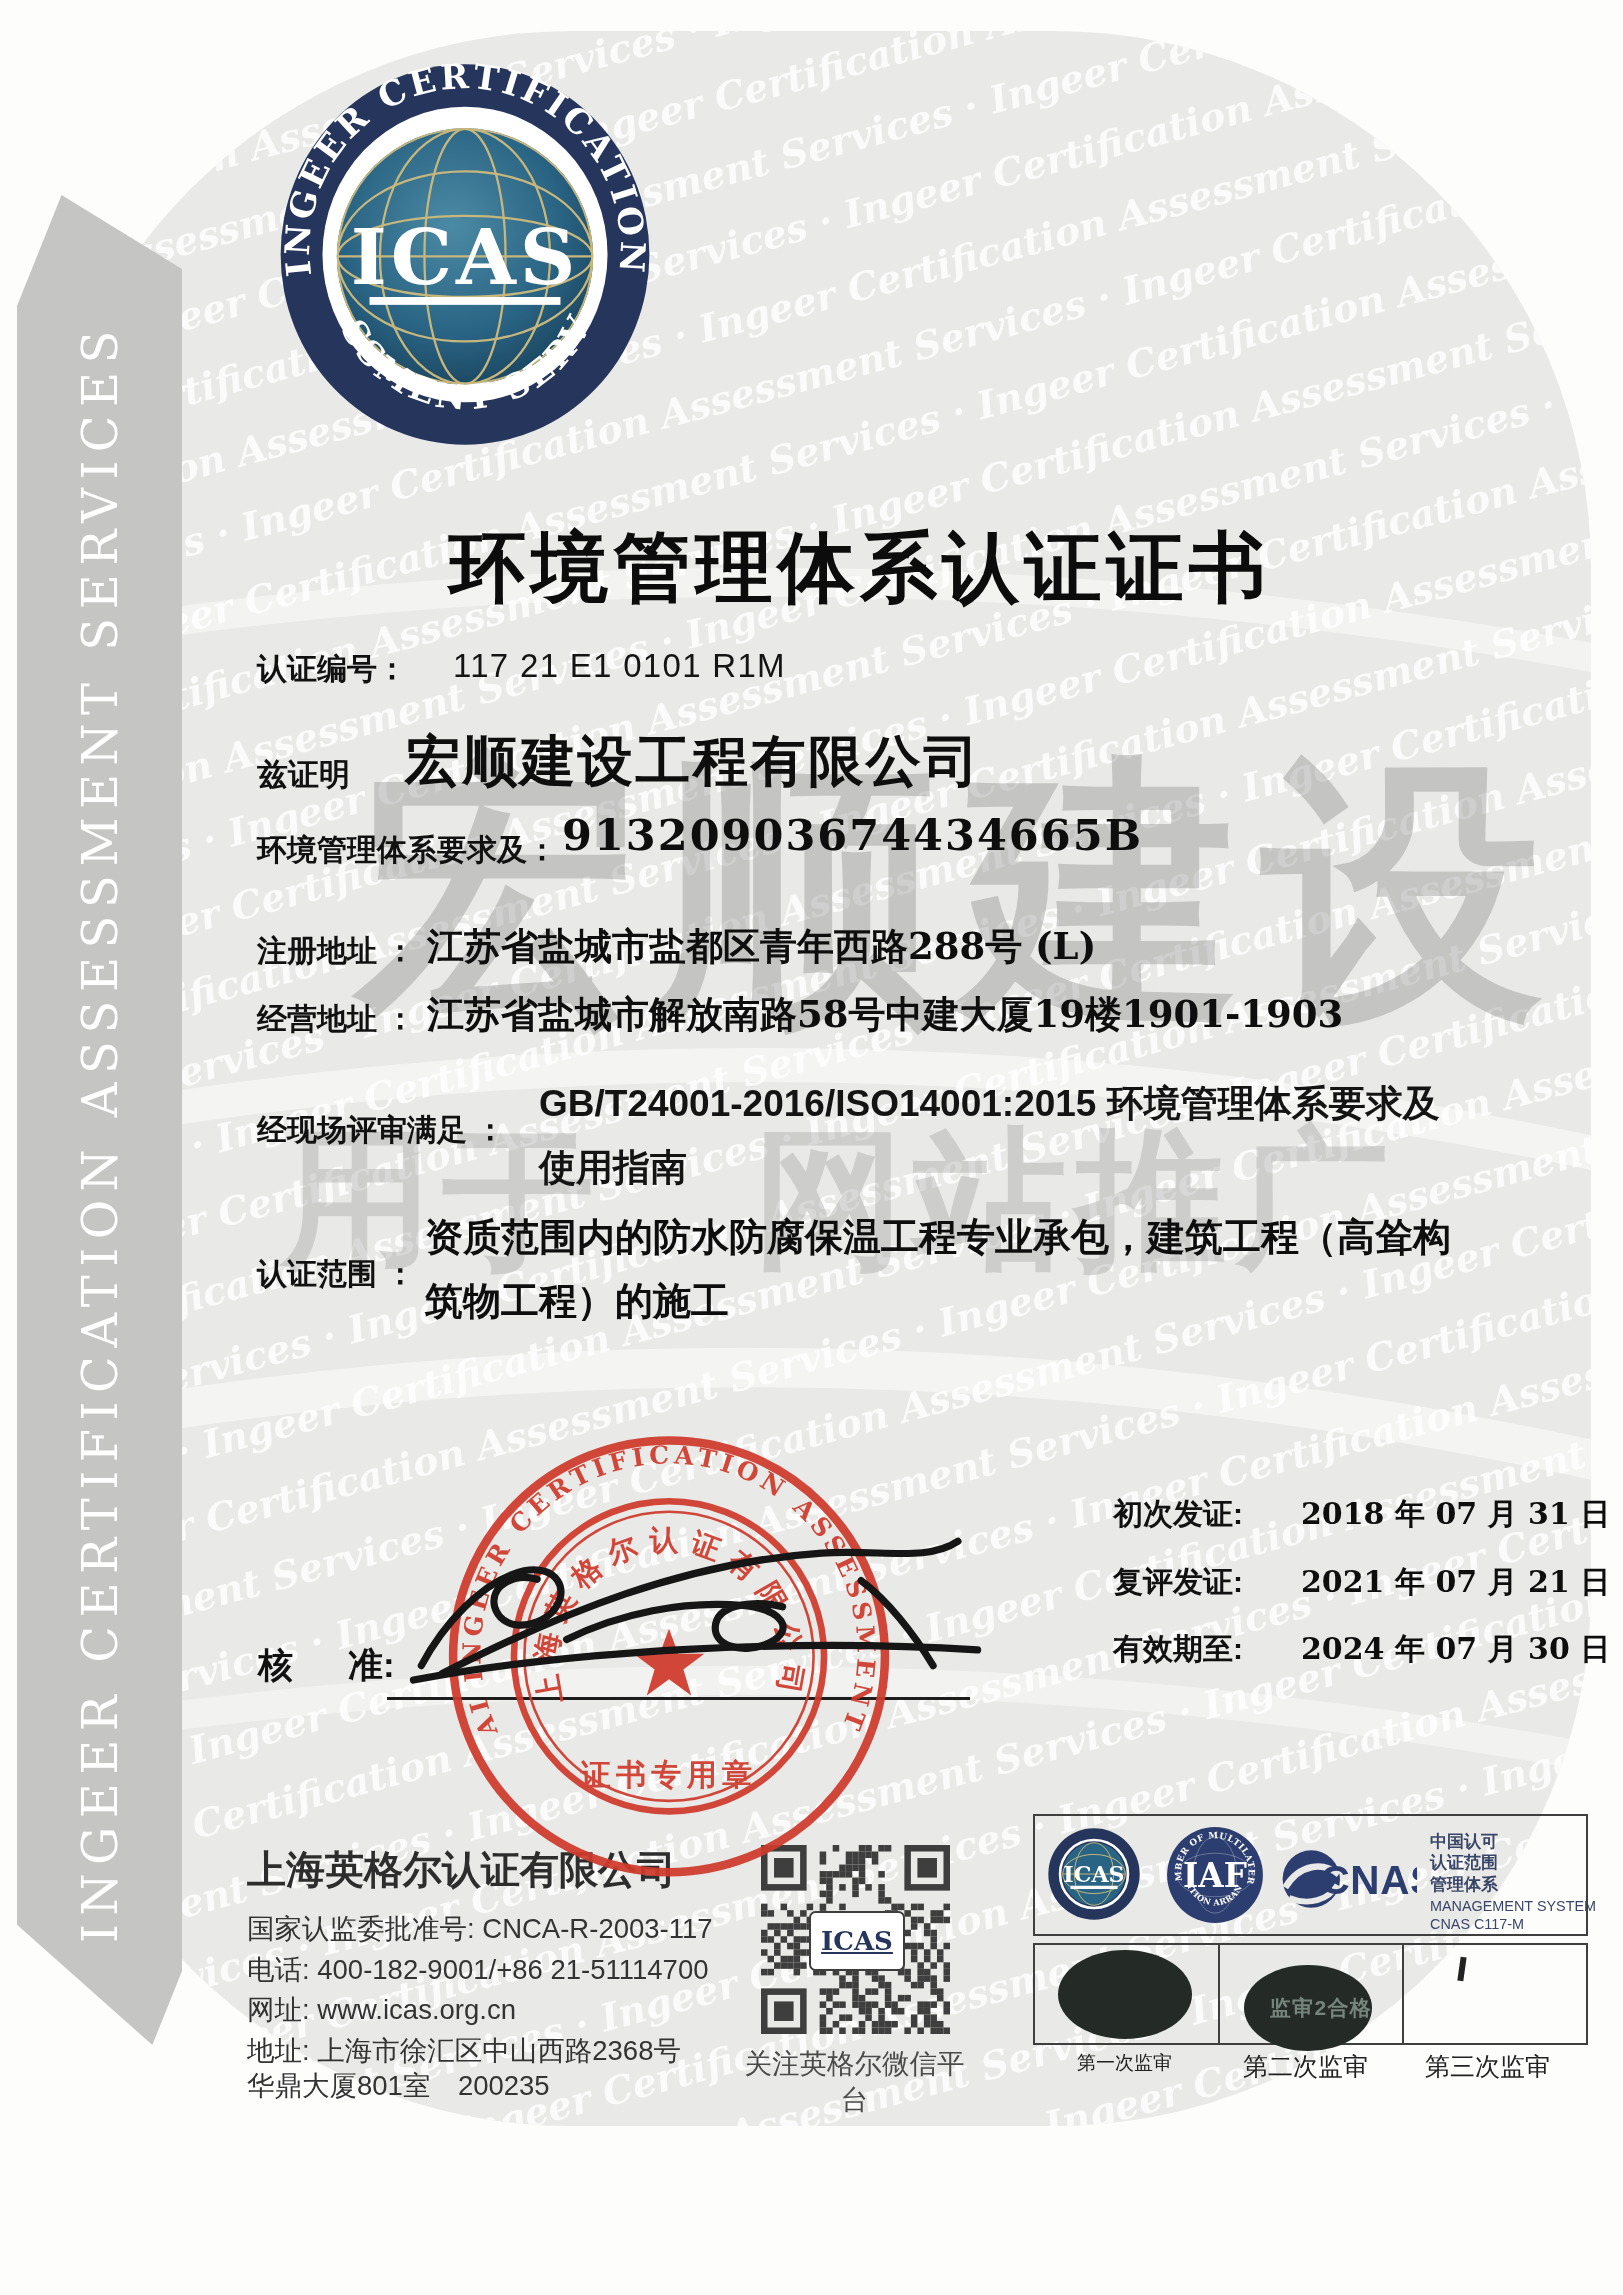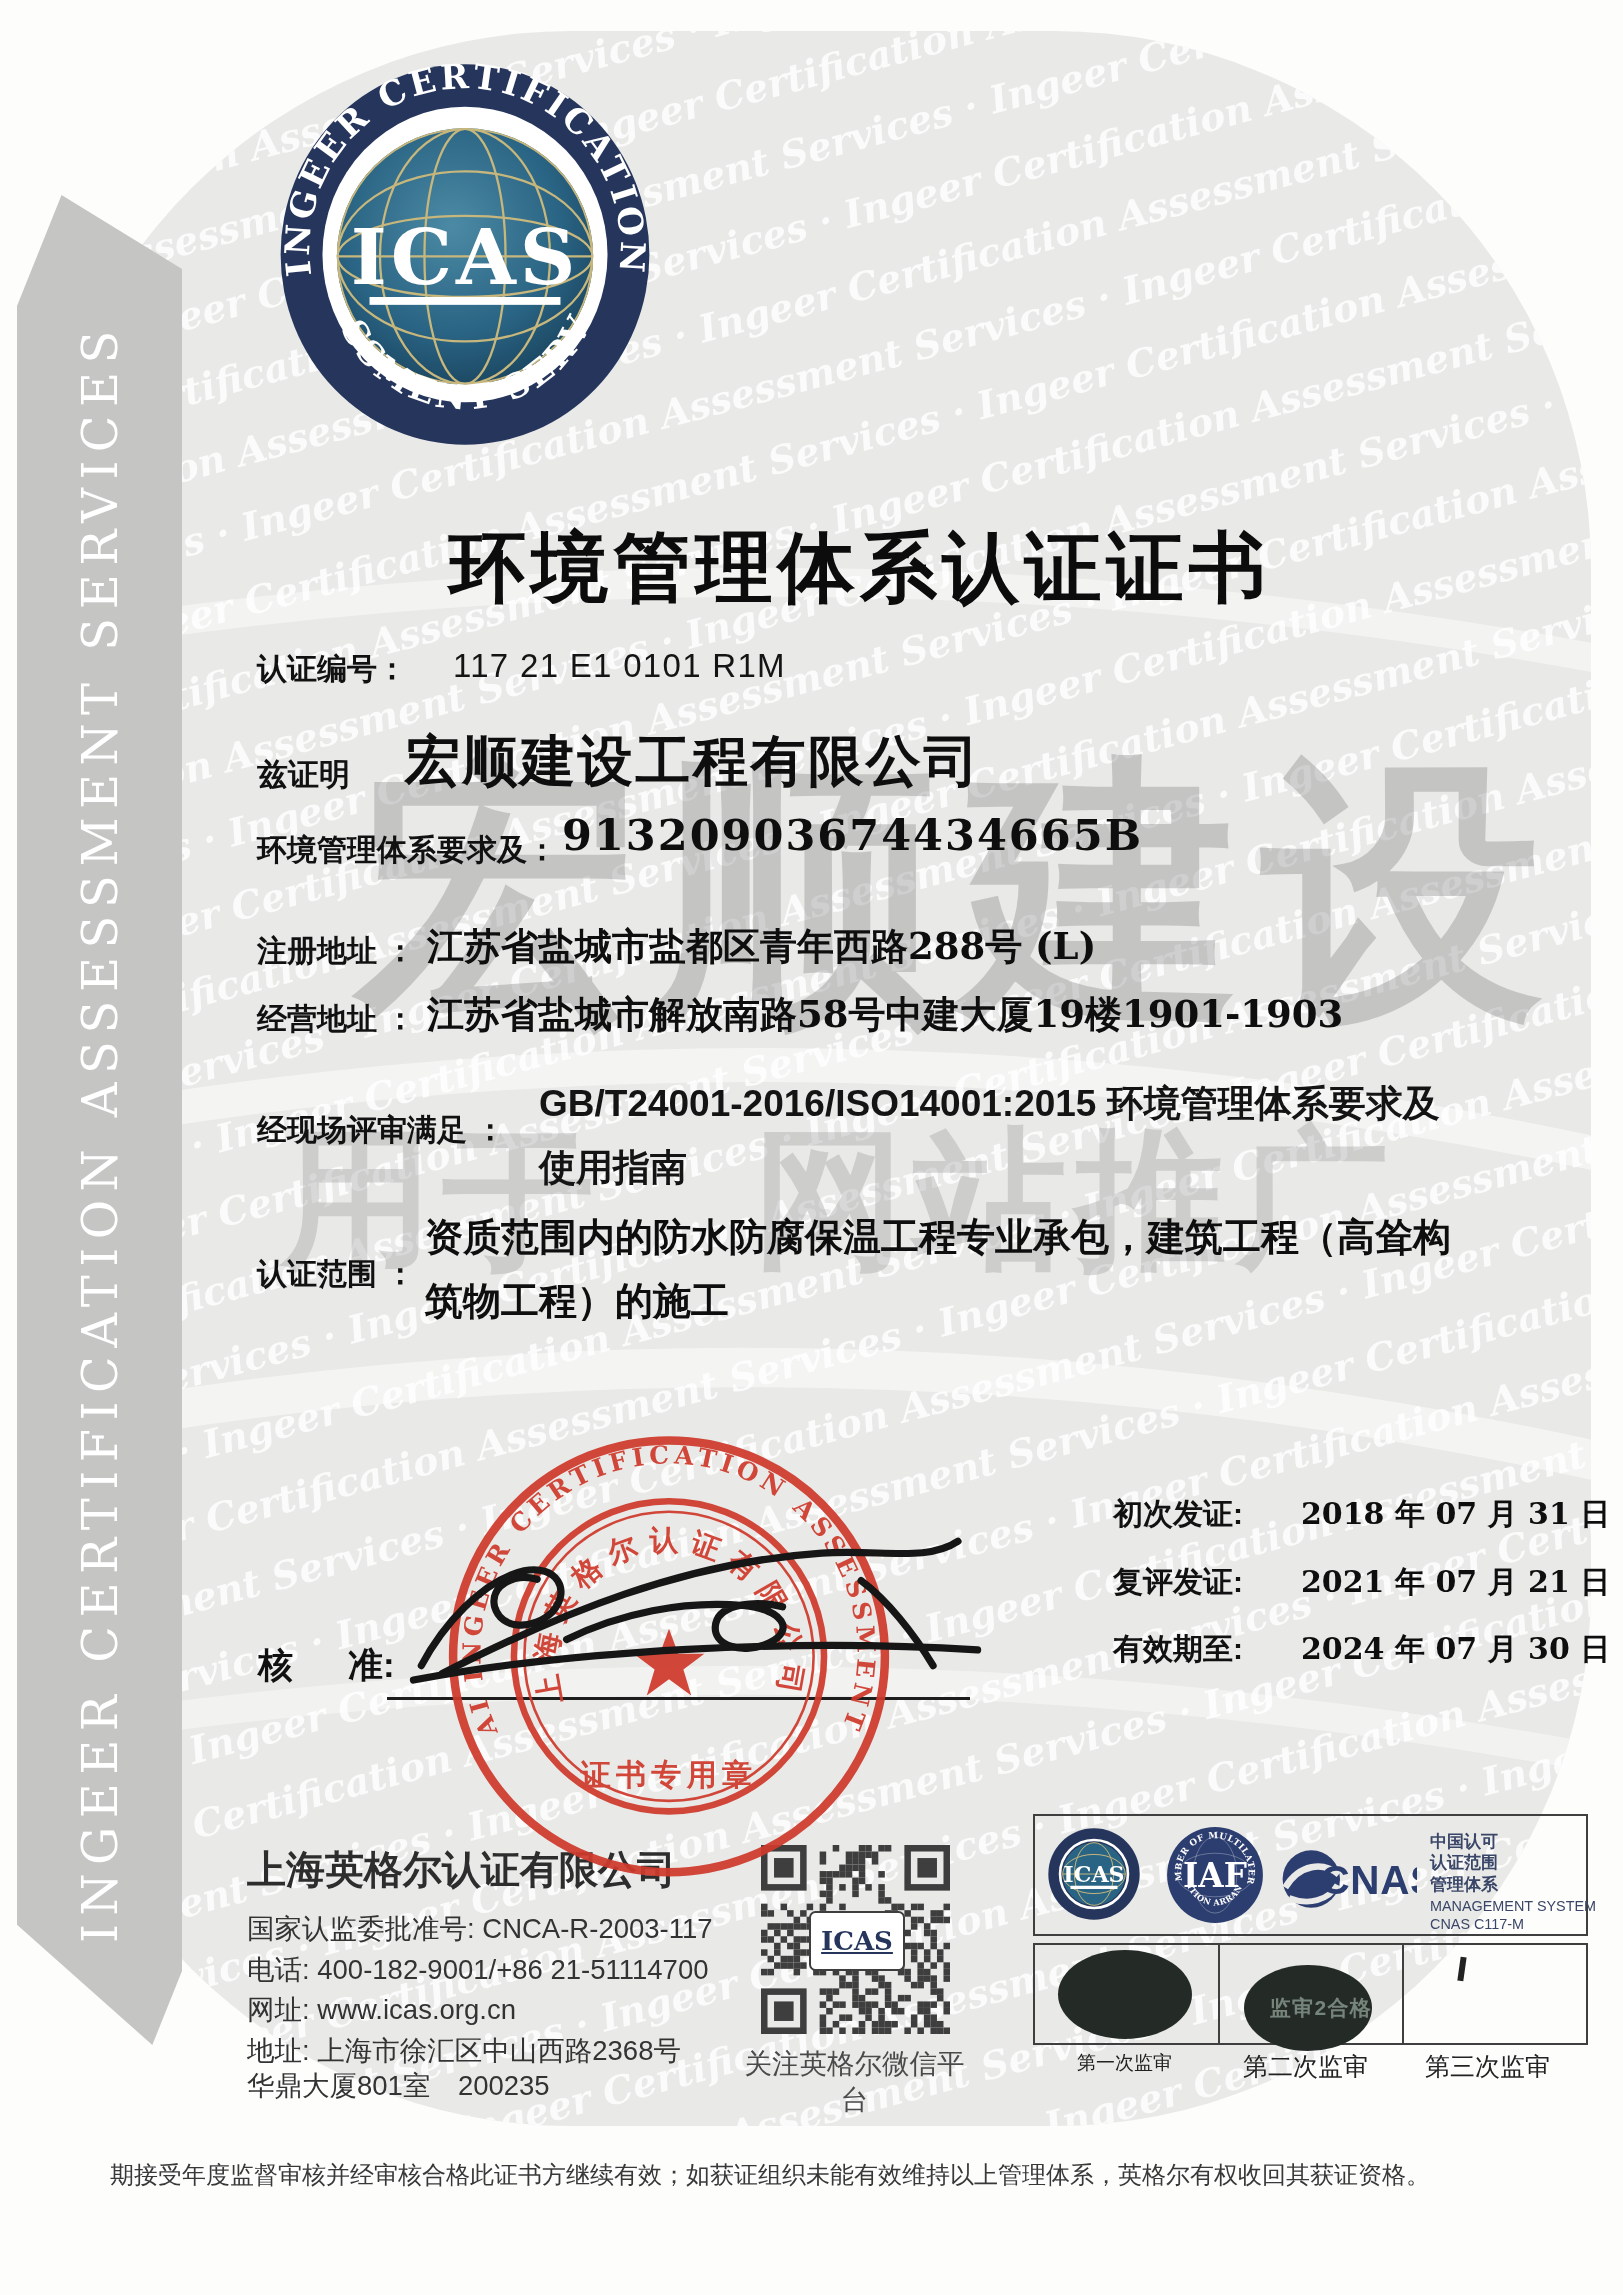--- a/index.html
+++ b/index.html
@@ -538,15 +538,14 @@
   <div class="surv-ellipse" style="left:209px;top:20px;width:128px;height:86px;display:flex;align-items:center;justify-content:flex-end;">
     <span style="color:#76857b;font-size:21px;font-weight:bold;letter-spacing:1.3px;">监审2合格</span>
   </div>
   <div style="position:absolute;left:424px;top:11.8px;width:5.9px;height:23.6px;background:#222;transform:rotate(8deg);"></div>
 </div>
 <div class="abs z3" style="left:1056px;top:2050px;width:137px;text-align:center;font-size:19px;color:#222;">第一次监审</div>
 <div class="abs z3" style="left:1237px;top:2050px;width:137px;text-align:center;font-size:25px;color:#222;">第二次监审</div>
 <div class="abs z3" style="left:1419px;top:2050px;width:137px;text-align:center;font-size:25px;color:#222;">第三次监审</div>
 
 <div class="abs z3" id="footer-block" style="left:110px;top:2155px;width:1427px;font-size:24px;color:#383838;line-height:39px;">
-  <div>期接受年度监督审核并经审核合格此证书方继续有效；如获证组织未能有效维持以上管理体系，英格尔有权收回其获证资格。</div>
 </div>
 
 
 </body></html>

